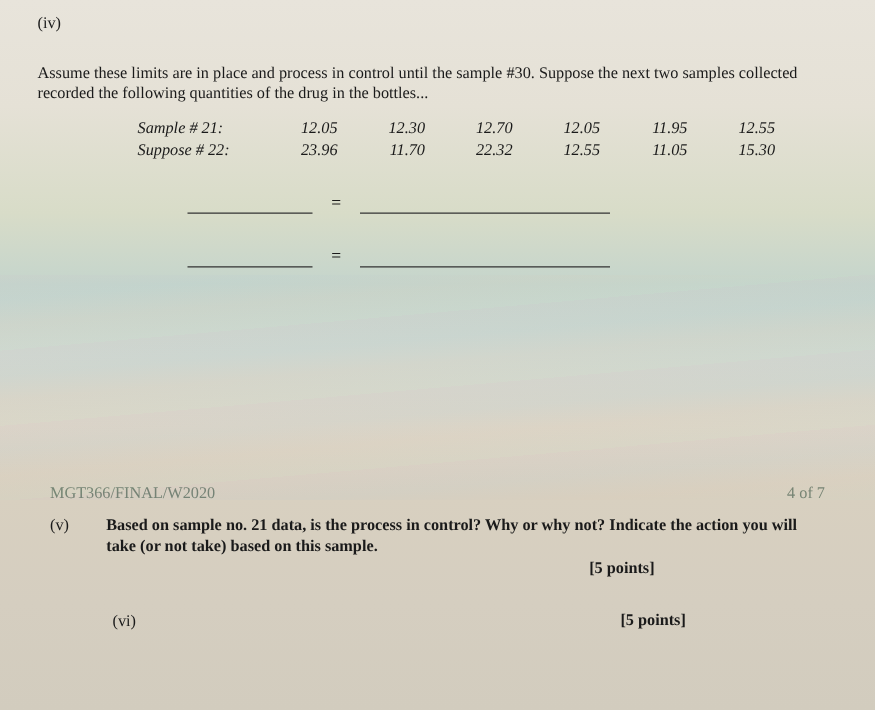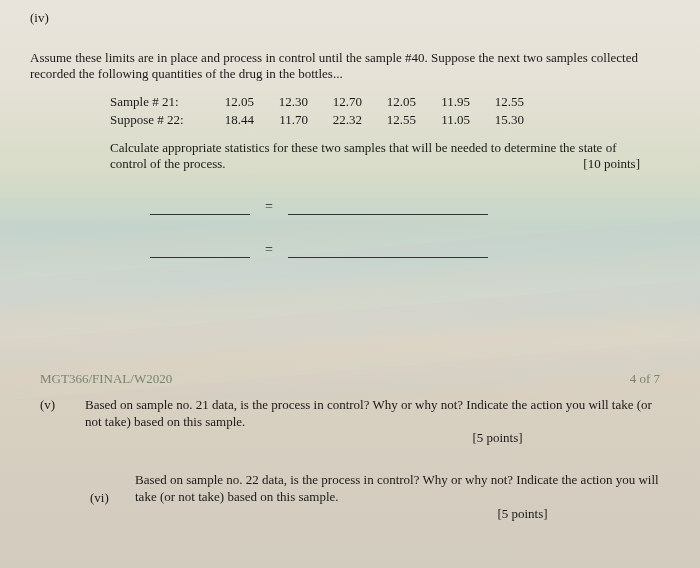--- a/index.html
+++ b/index.html
@@ -43,22 +43,23 @@
     .qtext {
       flex: 1;
     }
     .sample-block {
       margin-left: 80px;
       margin-top: 12px;
       margin-bottom: 12px;
     }
     .sample-row {
       display: flex;
-      gap: 18px;
+      gap: 34px;
       margin-bottom: 2px;
+      font-style: italic;
     }
     .sample-label {
       width: 90px;
     }
     .sample-val {
       width: 36px;
       text-align: right;
     }
     .calc-text {
       margin-left: 80px;
@@ -88,21 +89,21 @@
       margin-right: 15px;
       font-size: 14px;
     }
     .blank-after {
       border-bottom: 1px solid #333;
       width: 200px;
       display: inline-block;
     }
     .footer-area {
       position: absolute;
-      bottom: 0;
+      bottom: 18px;
       left: 0;
       right: 0;
       padding: 10px 30px 20px 30px;
     }
     .footer-header {
       display: flex;
       justify-content: space-between;
       color: #6a7a6a;
       font-size: 13px;
       margin-bottom: 10px;
@@ -112,20 +113,21 @@
       display: flex;
       margin-bottom: 25px;
       padding: 0 10px;
     }
     .sub-marker {
       flex: 0 0 45px;
     }
     .sub-text {
       flex: 1;
       line-height: 1.3;
+      font-weight: bold;
     }
     .sub-points {
       display: block;
       text-align: center;
       margin-left: 250px;
     }
     .indented {
       margin-left: 50px;
       align-items: center;
     }
@@ -148,48 +150,44 @@
   </style>
 </head>
 <body>
 
 <div class="wavy-overlay"></div>
 
 <div class="page">
 
   <div class="question-item">
     <div class="marker">(iv)</div>
-    <div class="qtext">Assume these limits are in place and process in control until the sample #40. Suppose the next two samples collected recorded the following quantities of the drug in the bottles...</div>
+    <div class="qtext">Assume these limits are in place and process in control until the sample #30. Suppose the next two samples collected recorded the following quantities of the drug in the bottles...</div>
   </div>
 
   <div class="sample-block">
     <div class="sample-row">
       <span class="sample-label">Sample # 21:</span>
       <span class="sample-val">12.05</span>
       <span class="sample-val">12.30</span>
       <span class="sample-val">12.70</span>
       <span class="sample-val">12.05</span>
       <span class="sample-val">11.95</span>
       <span class="sample-val">12.55</span>
     </div>
     <div class="sample-row">
       <span class="sample-label">Suppose # 22:</span>
-      <span class="sample-val">18.44</span>
+      <span class="sample-val">23.96</span>
       <span class="sample-val">11.70</span>
       <span class="sample-val">22.32</span>
       <span class="sample-val">12.55</span>
       <span class="sample-val">11.05</span>
       <span class="sample-val">15.30</span>
     </div>
   </div>
 
-  <div class="calc-text">
-    <span>Calculate appropriate statistics for these two samples that will be needed to determine the state of control of the process.</span>
-    <span class="points">[10 points]</span>
-  </div>
 
   <div class="answer-lines">
     <div class="answer-line">
       <span class="blank-before"></span>
       <span class="equals">=</span>
       <span class="blank-after"></span>
     </div>
     <div class="answer-line">
       <span class="blank-before"></span>
       <span class="equals">=</span>
@@ -209,17 +207,16 @@
     <div class="sub-marker">(v)</div>
     <div class="sub-text">
       <span>Based on sample no. 21 data, is the process in control? Why or why not?   Indicate the action you will take (or not take) based on this sample.</span>
       <span class="sub-points">[5 points]</span>
     </div>
   </div>
 
   <div class="sub-question indented">
     <div class="sub-marker">(vi)</div>
     <div class="sub-text">
-      <span>Based on sample no. 22 data, is the process in control? Why or why not?   Indicate the action you will take (or not take) based on this sample.</span>
       <span class="sub-points">[5 points]</span>
     </div>
   </div>
 </div>
 
 </body></html>

